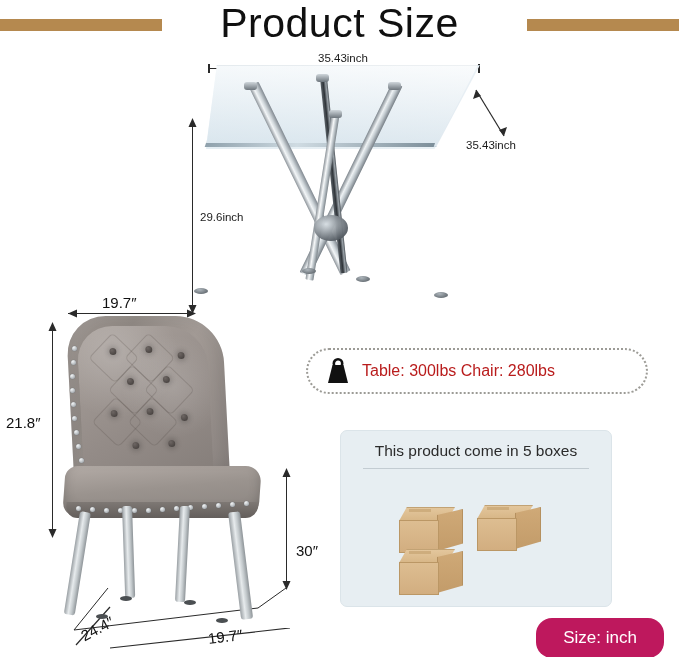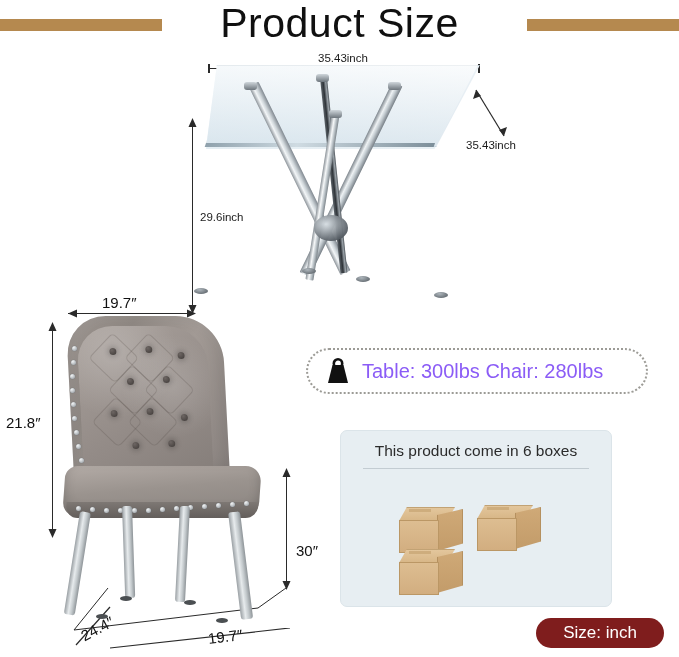--- a/index.html
+++ b/index.html
@@ -128,21 +128,21 @@
   .cleg-br{left:120px;top:190px;width:10px;height:96px;transform:rotate(3deg);}
   .cfoot{position:absolute;width:12px;height:5px;border-radius:50%;background:#4b4f52;}
 
   
   .weight-pill{
     position:absolute;left:306px;top:348px;width:342px;height:46px;
     border:2px dotted #9c9b96;border-radius:23px;background:#fff;
     display:flex;align-items:center;gap:10px;padding:0 16px;box-sizing:border-box;
   }
   .weight-icon{width:28px;height:26px;flex:0 0 auto;}
-  .weight-text{font-size:20px;color:#8b5cf6;white-space:nowrap;}
+  .weight-text{font-size:16px;color:#b91c1c;white-space:nowrap;}
 
   
   .box-panel{
     position:absolute;left:340px;top:430px;width:270px;height:175px;
     background:#e7eef2;border:1px solid #dbe4e9;border-radius:7px;
   }
   .bp-title{position:absolute;left:0;top:11px;width:270px;text-align:center;
     font-size:15.5px;color:#2b2b2b;}
   .bp-rule{position:absolute;left:22px;top:37px;width:226px;height:1px;background:#c3ccd2;}
   .bp-sub{position:absolute;left:0;top:45px;width:270px;text-align:center;
@@ -153,22 +153,22 @@
     clip-path:polygon(14% 0,100% 0,86% 100%,0 100%);border:1px solid #c2a274;box-sizing:border-box;}
   .ctn .side{position:absolute;left:38px;top:2px;width:26px;height:42px;
     background:linear-gradient(180deg,#cfa977,#c39c6a);
     clip-path:polygon(0 14%,100% 0,100% 82%,0 100%);border:1px solid #b5905f;box-sizing:border-box;}
   .ctn .front{position:absolute;left:0;top:13px;width:40px;height:33px;
     background:linear-gradient(180deg,#ddbd91,#d2ae80);border:1px solid #bb9765;box-sizing:border-box;}
   .ctn .tape{position:absolute;left:10px;top:2px;width:22px;height:3px;background:#c9a877;opacity:.8;}
 
   
   .size-badge{
-    position:absolute;left:536px;top:618px;width:128px;height:30px;border-radius:16px;
-    background:#7f1d1d;color:#fff;font-size:17px;display:flex;align-items:center;
+    position:absolute;left:536px;top:618px;width:128px;height:40px;border-radius:16px;
+    background:#be185d;color:#fff;font-size:17px;display:flex;align-items:center;
     justify-content:center;
   }
 </style>
 </head>
 <body>
 
 <div class="stage">
 
   <div class="hdr">
     <div class="hdr-bar left"></div>
@@ -325,21 +325,21 @@
 
   <div class="weight-pill">
     <svg class="weight-icon" viewBox="0 0 28 26">
       <circle cx="14" cy="5.5" r="4.2" fill="none" stroke="#111" stroke-width="2.6"></circle>
       <path d="M8.5 7 L19.5 7 L24 25 L4 25 Z" fill="#111"></path>
     </svg>
     <span class="weight-text">Table: 300lbs  Chair: 280lbs</span>
   </div>
 
   <div class="box-panel">
-    <div class="bp-title">This product come in 6 boxes</div>
+    <div class="bp-title">This product come in 5 boxes</div>
     <div class="bp-rule"></div>
 
     <div class="ctn" style="left:58px;top:76px;">
       <div class="top"></div>
         <div class="side"></div>
         <div class="front"></div>
         <div class="tape"></div>
     </div>
     <div class="ctn" style="left:136px;top:74px;">
       <div class="top"></div>

